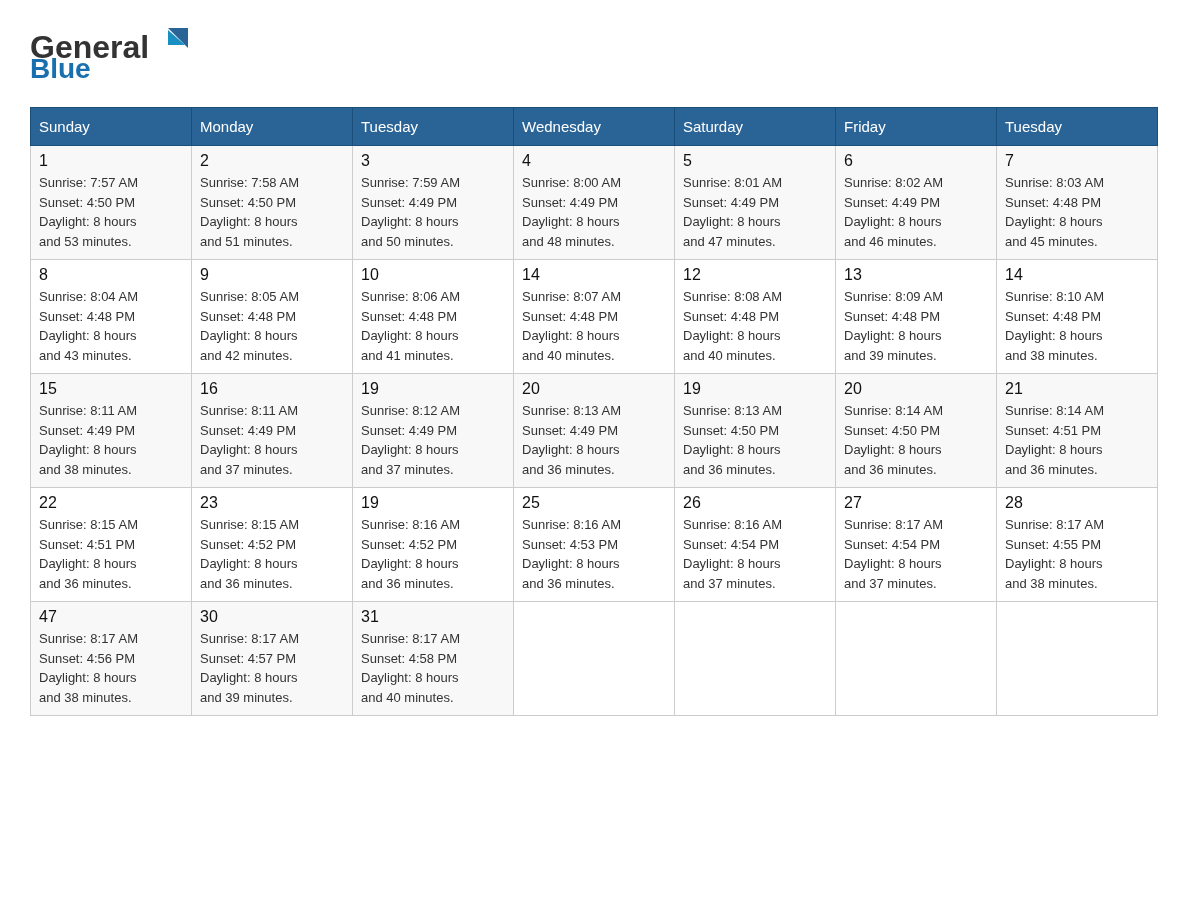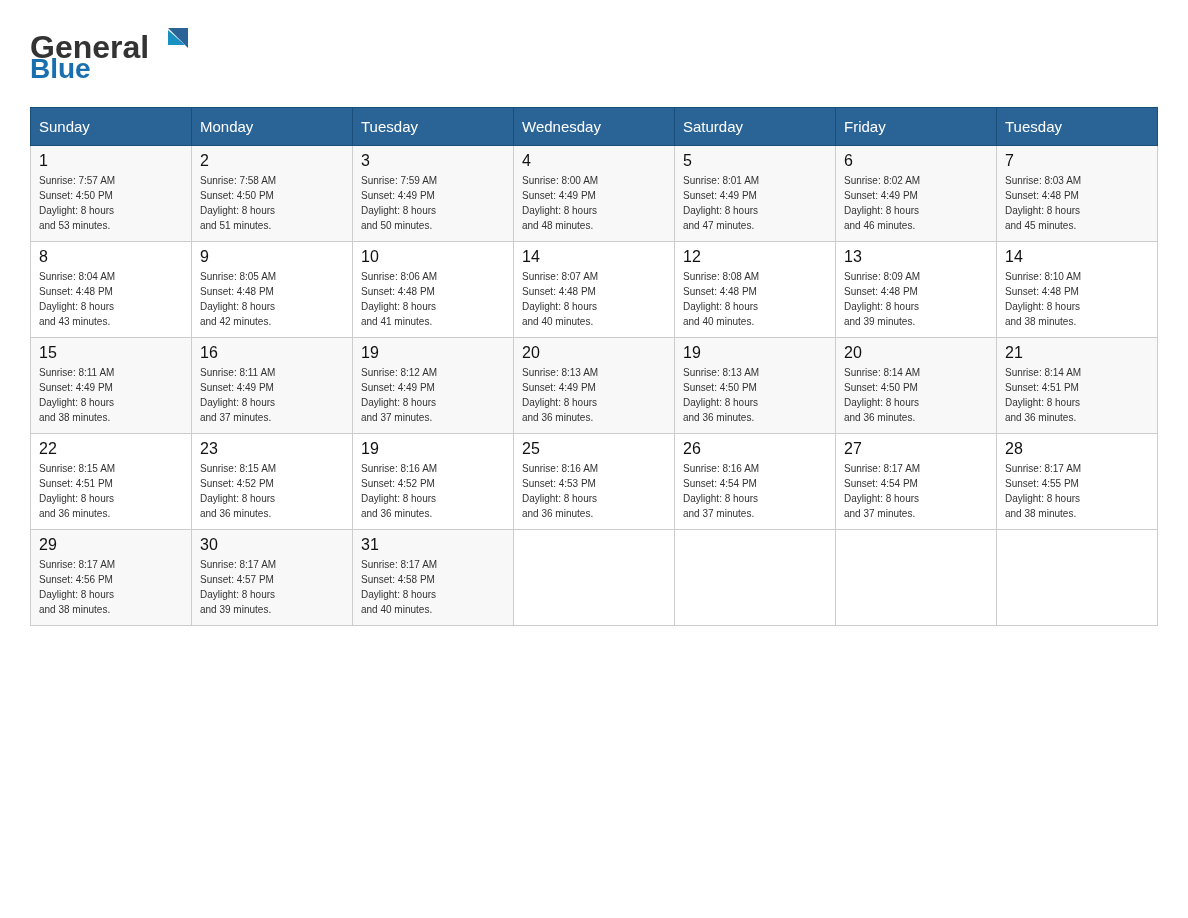--- a/index.html
+++ b/index.html
@@ -61,21 +61,21 @@
     tbody tr:nth-child(odd) td {
       background: #f8f8f8;
     }
     .day-number {
       font-size: 16px;
       color: #111;
       font-weight: normal;
       margin-bottom: 3px;
     }
     .day-info {
-      font-size: 10px;
+      font-size: 13px;
       color: #333;
       line-height: 1.5;
     }
     td.empty {
       background: #fff !important;
     }
   </style>
 </head>
 <body>
 
@@ -366,21 +366,21 @@
         <div class="day-info">
           Sunrise: 8:17 AM<br>
           Sunset: 4:55 PM<br>
           Daylight: 8 hours<br>
           and 38 minutes.
         </div>
       </td>
       </tr>
       <tr>
         <td>
-        <div class="day-number">29</div>
+        <div class="day-number">47</div>
         <div class="day-info">
           Sunrise: 8:17 AM<br>
           Sunset: 4:56 PM<br>
           Daylight: 8 hours<br>
           and 38 minutes.
         </div>
       </td>
         <td>
         <div class="day-number">30</div>
         <div class="day-info">

